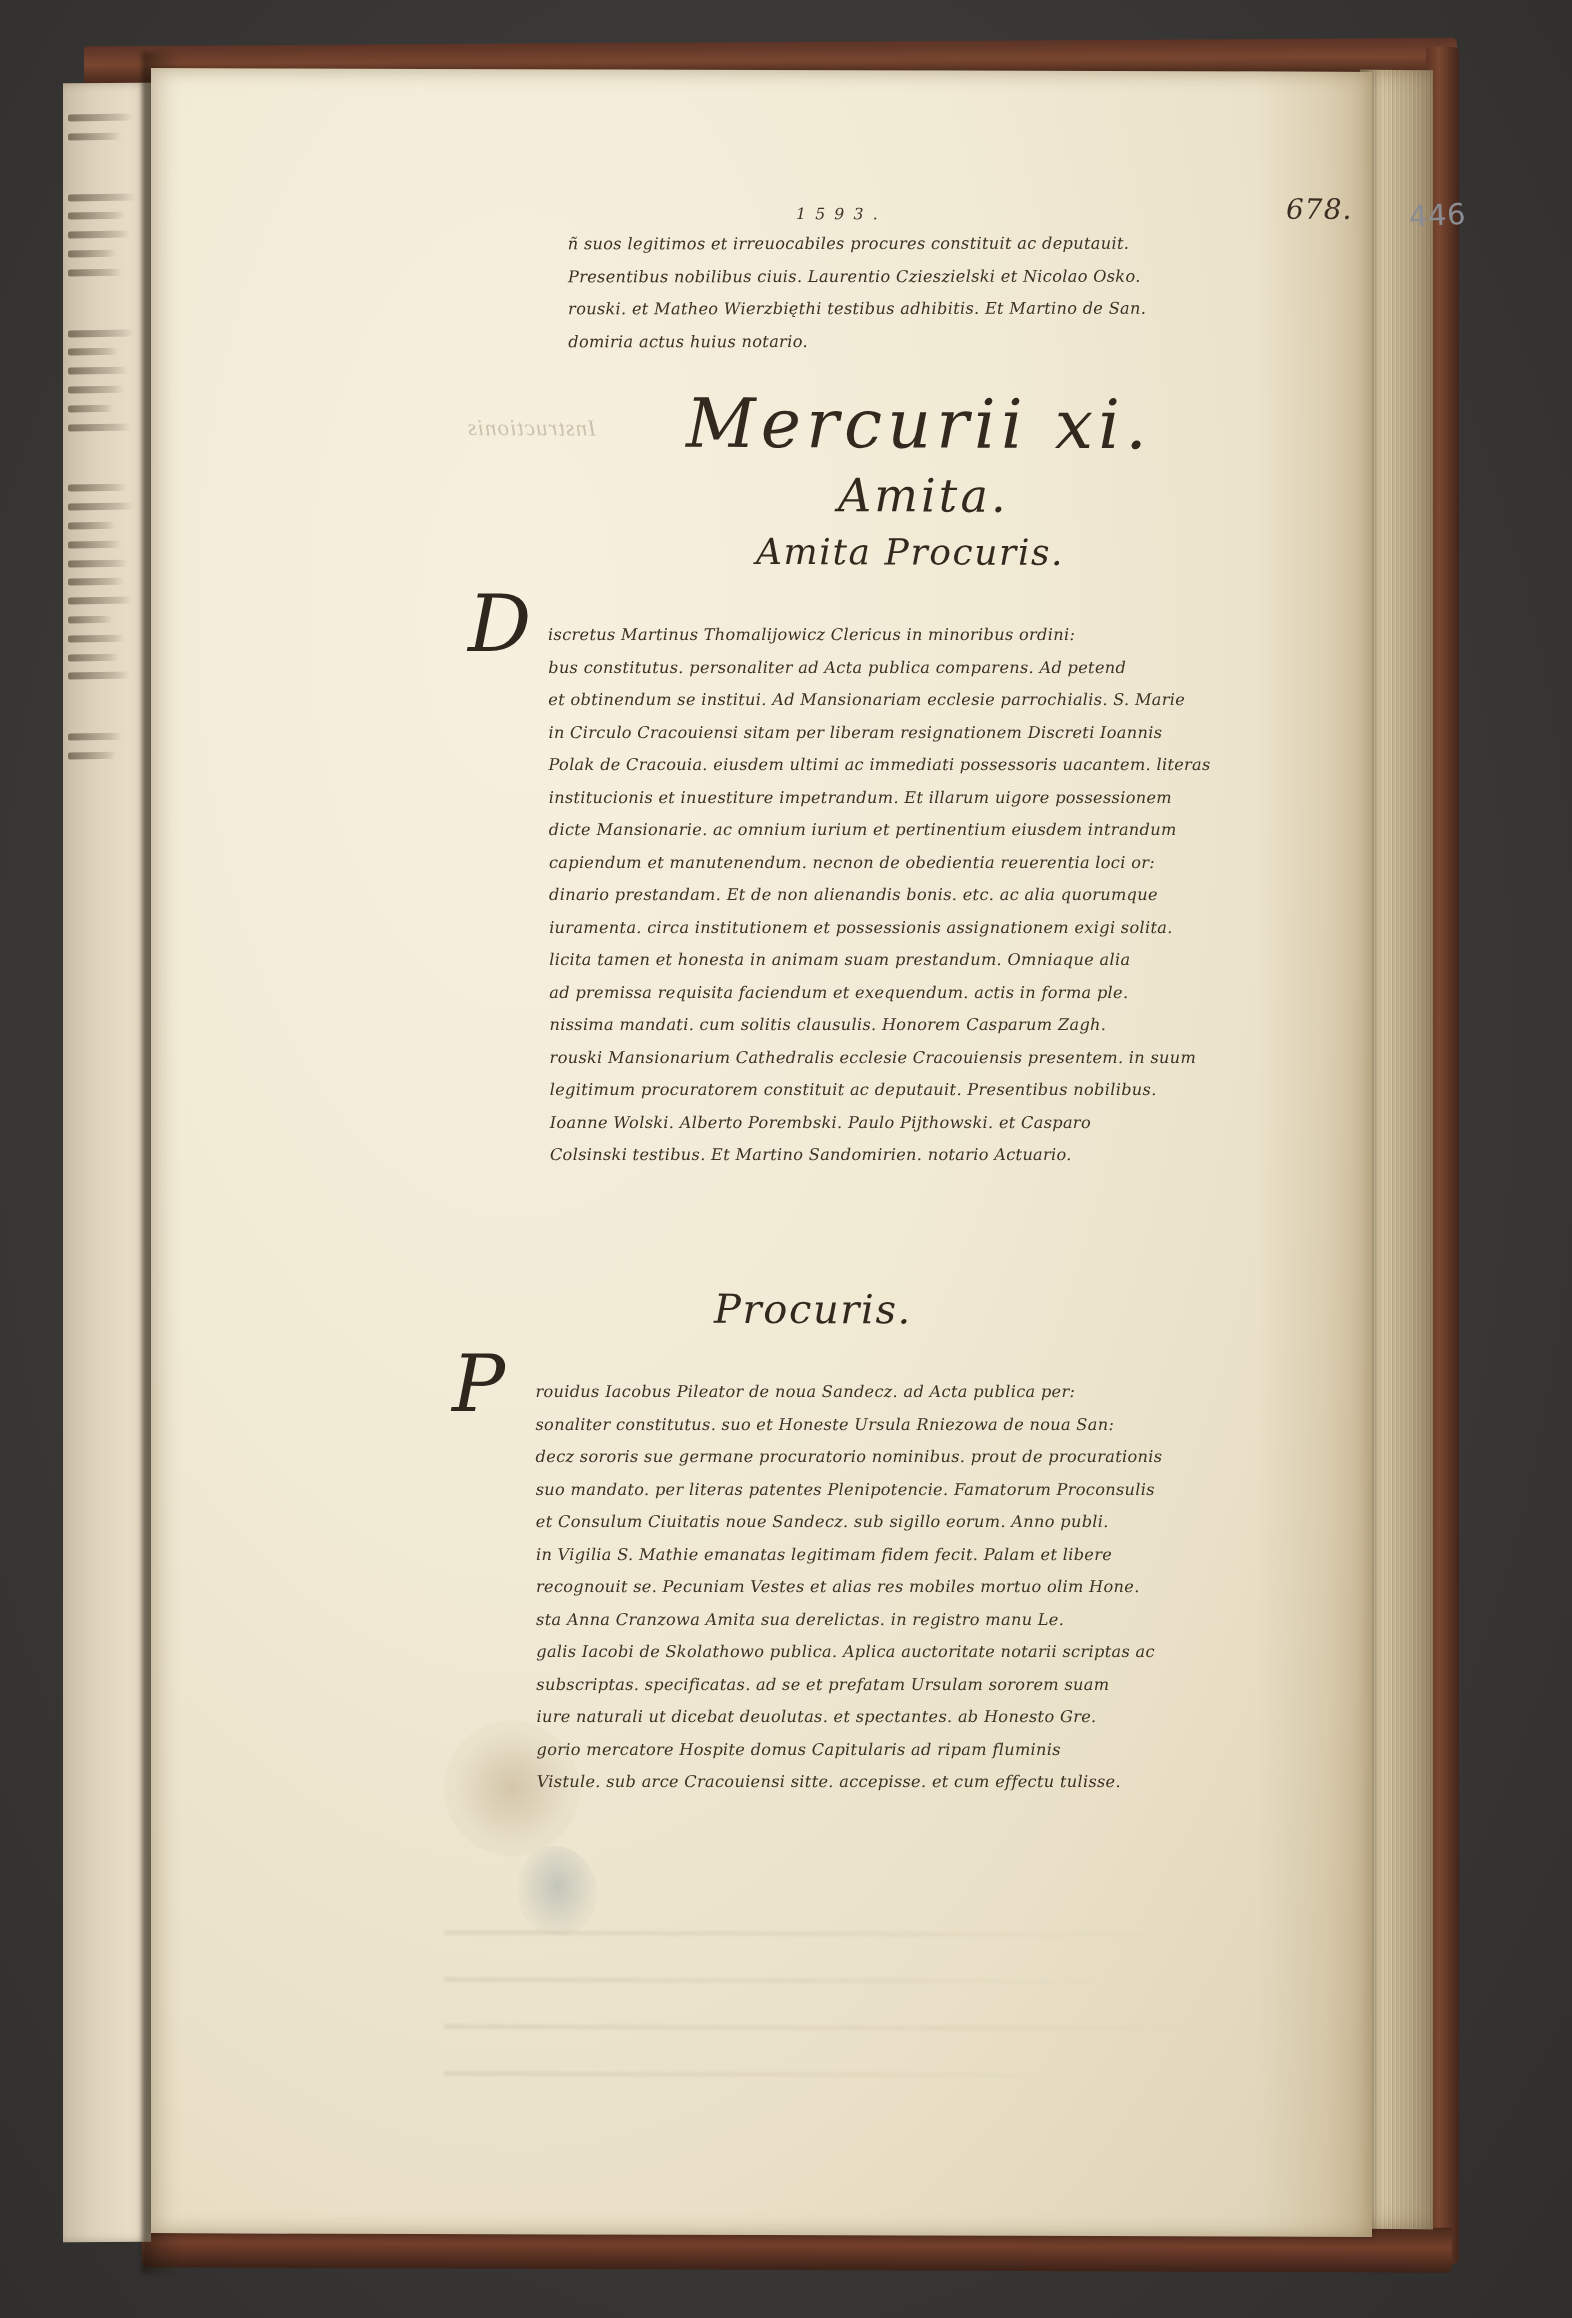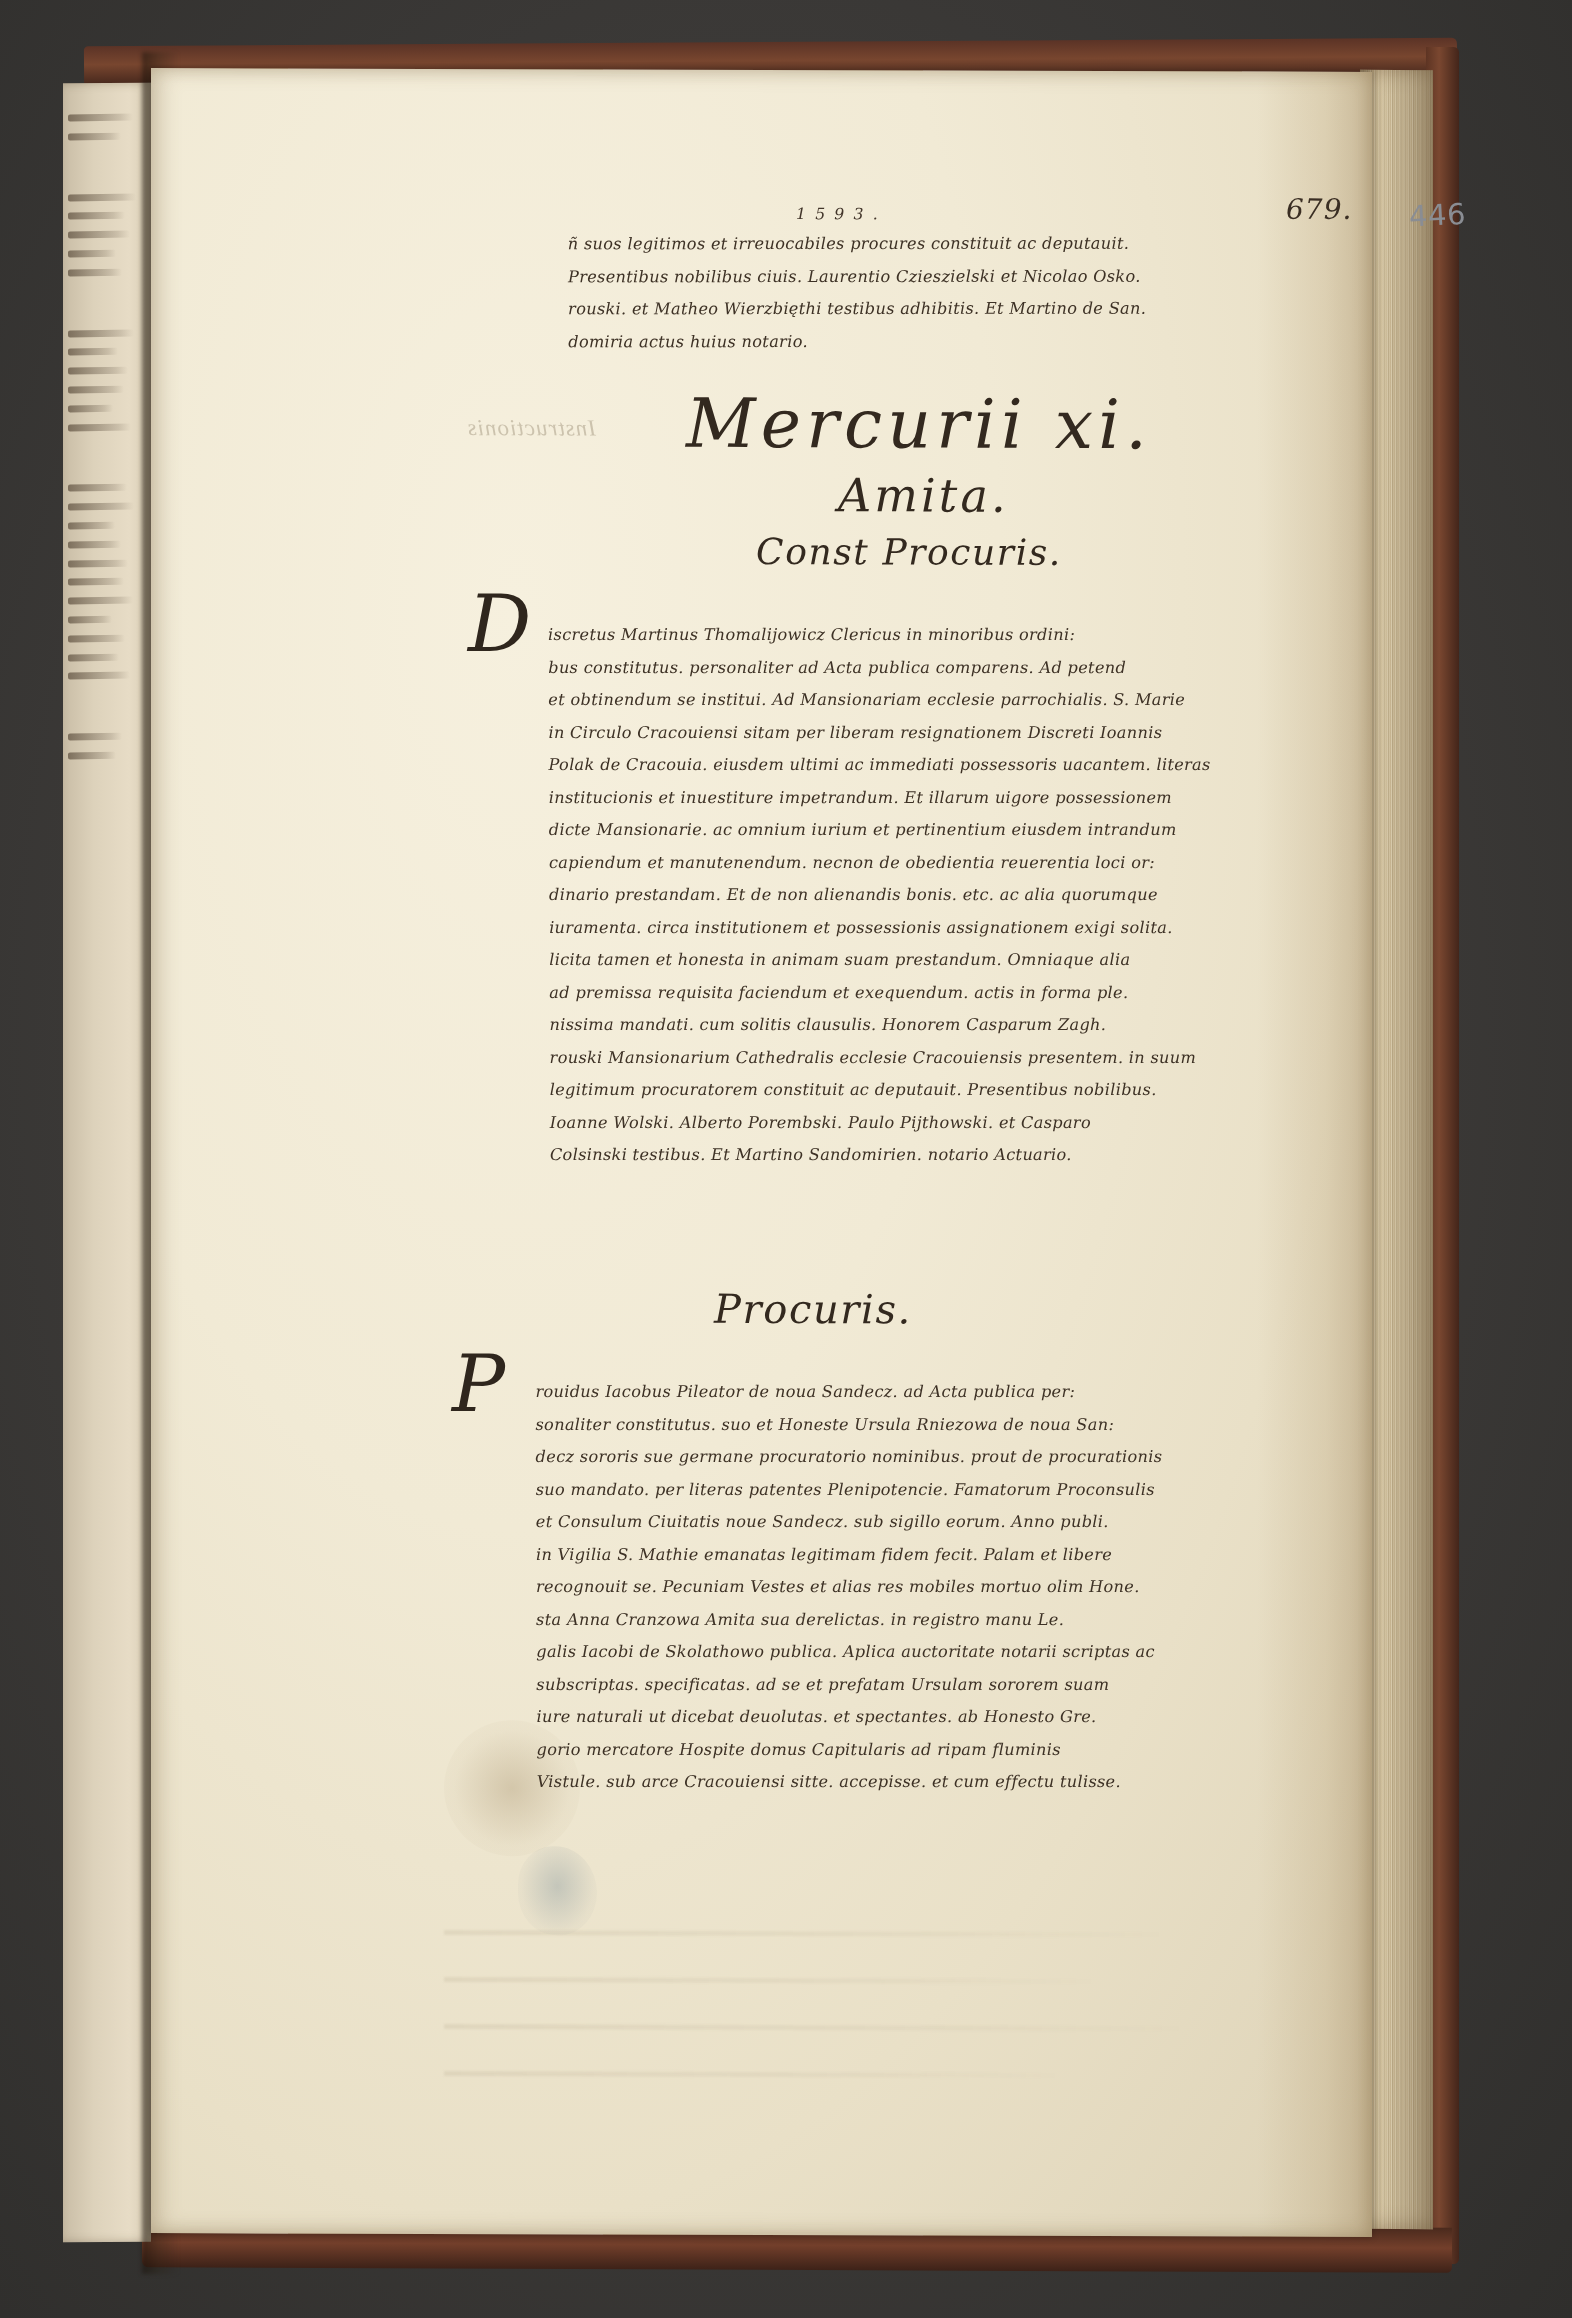--- a/index.html
+++ b/index.html
@@ -337,34 +337,34 @@
 
     <div class="bleed" style="top:1861px; width:723px;"></div>
     <div class="bleed" style="top:1908px; width:655px;"></div>
     <div class="bleed" style="top:1955px; width:744px;"></div>
     <div class="bleed" style="top:2002px; width:618px;"></div>
 
     <div class="page-content">
 
       <div class="folio-year hand">1 5 9 3 .</div>
 
-      <div class="folio-num hand">679.</div>
+      <div class="folio-num hand">678.</div>
 
       <div class="folio-pencil">446</div>
 
       <div class="para p-top hand">ñ suos legitimos et irreuocabiles procures constituit ac deputauit.
 Presentibus nobilibus ciuis. Laurentio Czieszielski et Nicolao Osko.
 rouski. et Matheo Wierzbięthi testibus adhibitis. Et Martino de San.
 domiria actus huius notario.</div>
 
       <div class="title-main hand">Mercurii xi.</div>
 
       <div class="title-sub hand">Amita.</div>
 
-      <div class="title-third hand">Const Procuris.</div>
+      <div class="title-third hand">Amita Procuris.</div>
 
       <div class="dropcap dc-1 hand">D</div>
 
       <div class="para p-body-1 hand">iscretus Martinus Thomalijowicz Clericus in minoribus ordini:
 bus constitutus. personaliter ad Acta publica comparens. Ad petend
 et obtinendum se institui. Ad Mansionariam ecclesie parrochialis. S. Marie
 in Circulo Cracouiensi sitam per liberam resignationem Discreti Ioannis
 Polak de Cracouia. eiusdem ultimi ac immediati possessoris uacantem. literas
 institucionis et inuestiture impetrandum. Et illarum uigore possessionem
 dicte Mansionarie. ac omnium iurium et pertinentium eiusdem intrandum

